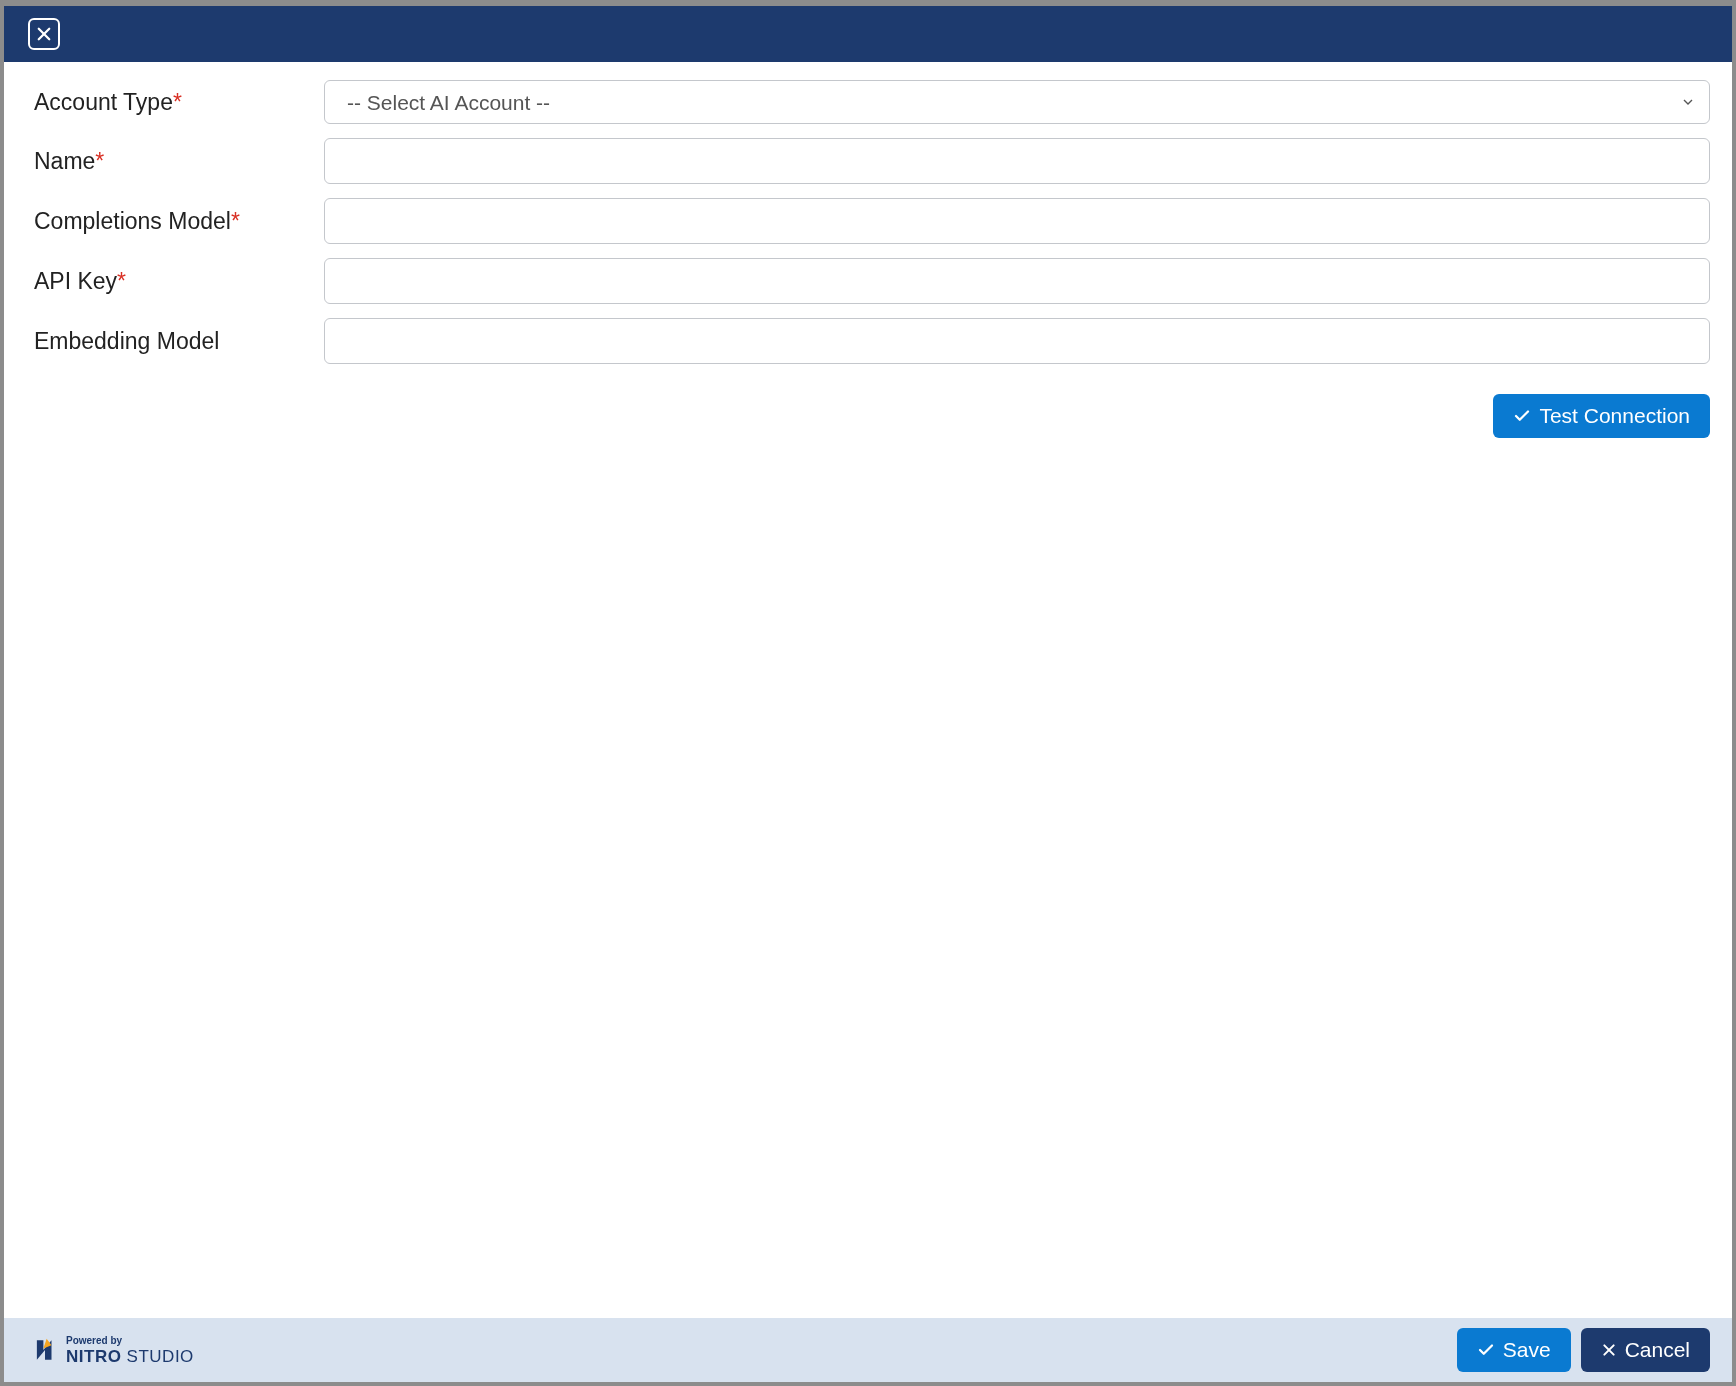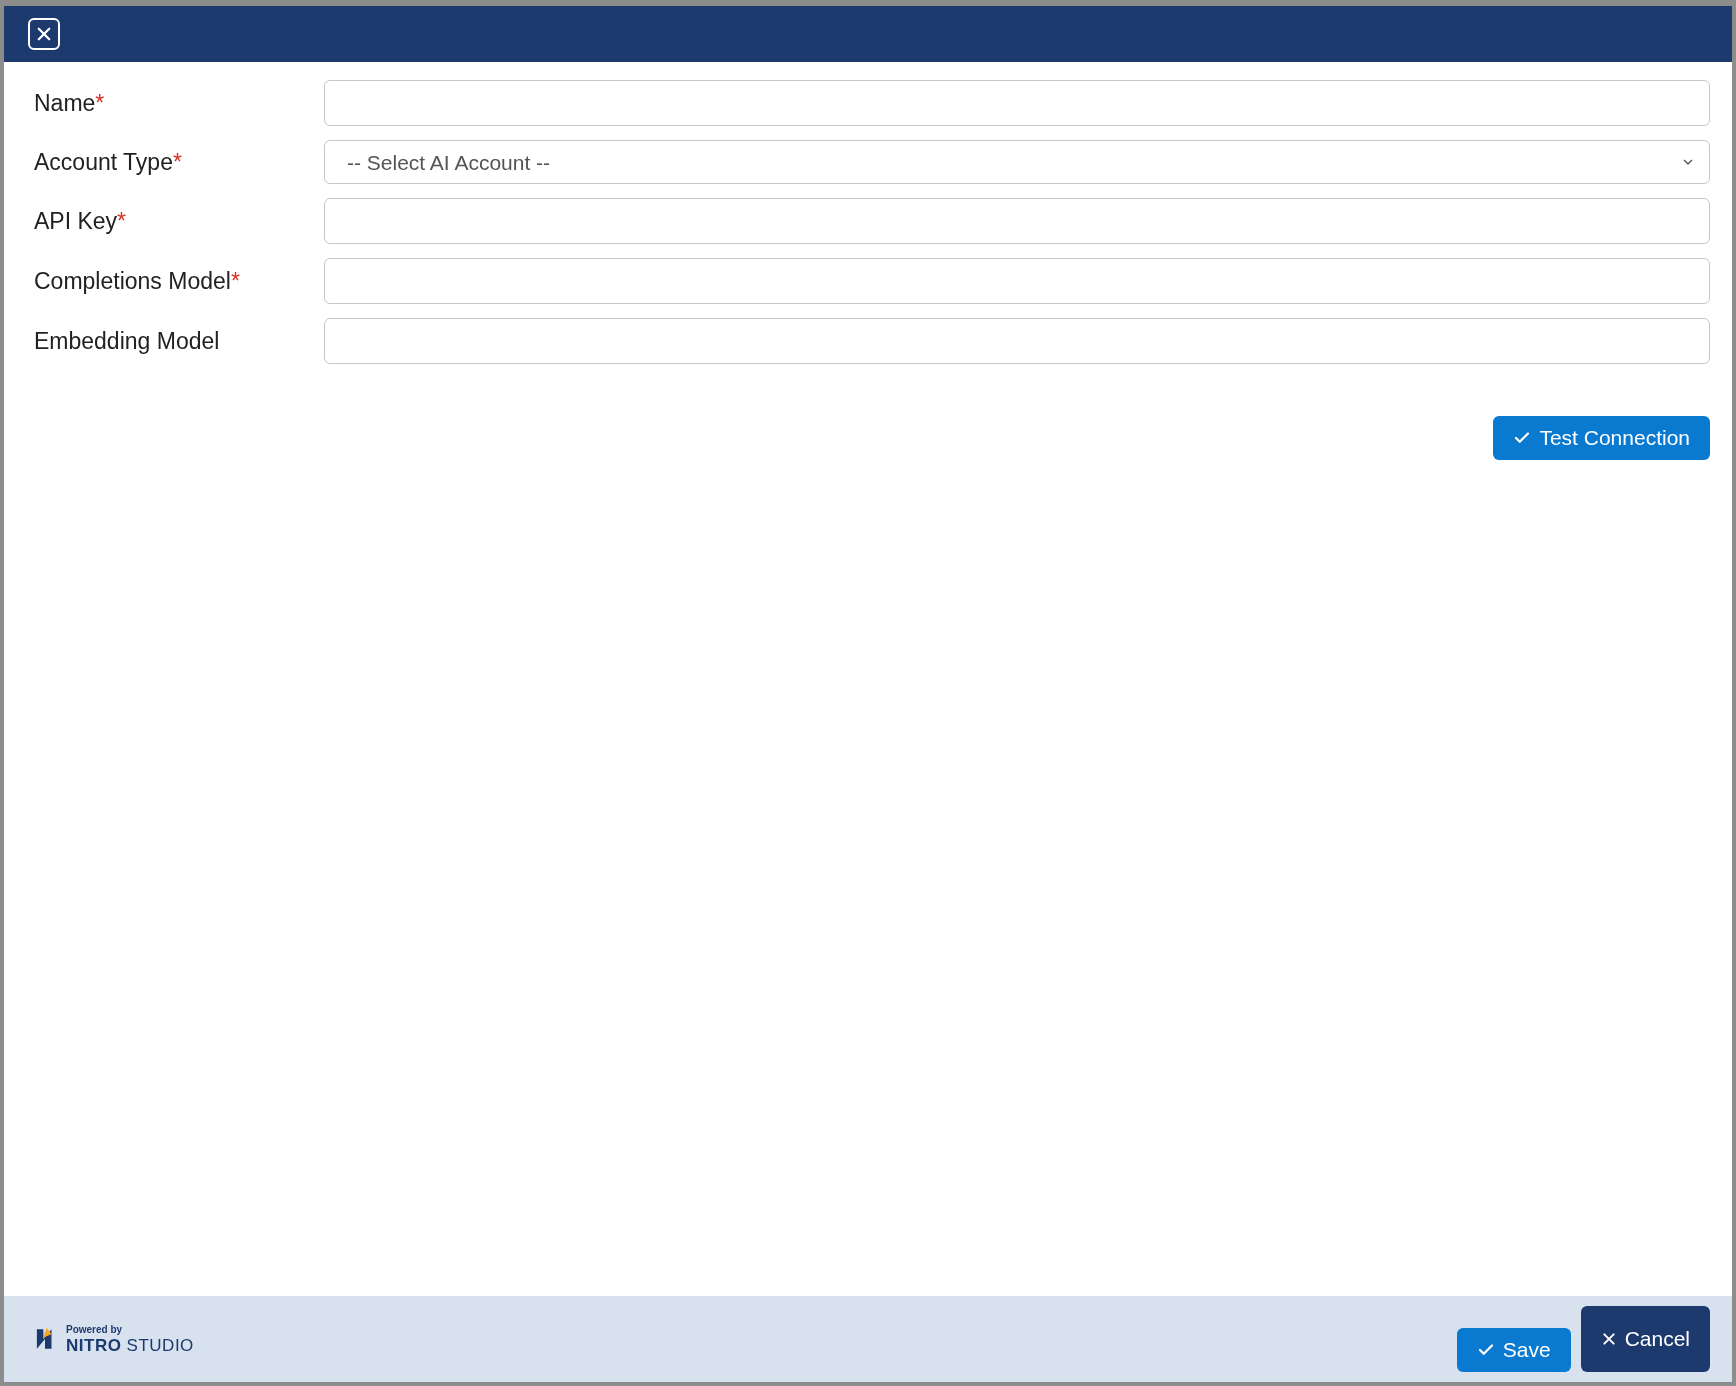--- a/index.html
+++ b/index.html
@@ -105,21 +105,21 @@
     display: inline-flex;
     align-items: center;
     gap: 8px;
     border: none;
     border-radius: 6px;
     font-size: 21px;
     padding: 10px 20px;
     cursor: pointer;
     color: #fff;
   }
-  .btn-primary   { background: #0a7ad1; margin-top: 22px; }
+  .btn-primary   { background: #0a7ad1; }
   .btn-dark { background: #1d3a6e; gap: 8px; }
   .footer-bar {
     background: #d8e2ef;
     display: flex;
     align-items: center;
     justify-content: space-between;
     padding: 10px 22px 10px 28px;
   }
   .brand {
     display: flex;
@@ -167,51 +167,51 @@
           <line x1="19" y1="5" x2="5" y2="19"></line>
         </svg>
       </span>
     </button>
   </div>
 
   <div class="form-area">
 
     <div class="form-row">
       <label class="form-label">
-        <span>Name</span><span class="req">*</span>
-      </label>
-      <input type="text" class="form-control" value="" style="">
-    </div>
-
-    <div class="form-row">
-      <label class="form-label">
         <span>Account Type</span><span class="req">*</span>
       </label>
       <div class="form-select-wrap">
         <select class="form-select">
           <option>-- Select AI Account --</option>
         </select>
         <span class="select-chevron icon">
           <svg width="16" height="16" viewBox="0 0 24 24" fill="none" stroke="currentColor" stroke-width="2">
             <polyline points="6 9 12 15 18 9"></polyline>
           </svg>
         </span>
       </div>
     </div>
 
     <div class="form-row">
       <label class="form-label">
+        <span>Name</span><span class="req">*</span>
+      </label>
+      <input type="text" class="form-control" value="" style="">
+    </div>
+
+    <div class="form-row">
+      <label class="form-label">
+        <span>Completions Model</span><span class="req">*</span>
+      </label>
+      <input type="text" class="form-control" value="" style="">
+    </div>
+
+    <div class="form-row">
+      <label class="form-label">
         <span>API Key</span><span class="req">*</span>
-      </label>
-      <input type="text" class="form-control" value="" style="">
-    </div>
-
-    <div class="form-row">
-      <label class="form-label">
-        <span>Completions Model</span><span class="req">*</span>
       </label>
       <input type="text" class="form-control" value="" style="">
     </div>
 
     <div class="form-row">
       <label class="form-label">
         <span>Embedding Model</span>
       </label>
       <input type="text" class="form-control" value="" style="">
     </div>

